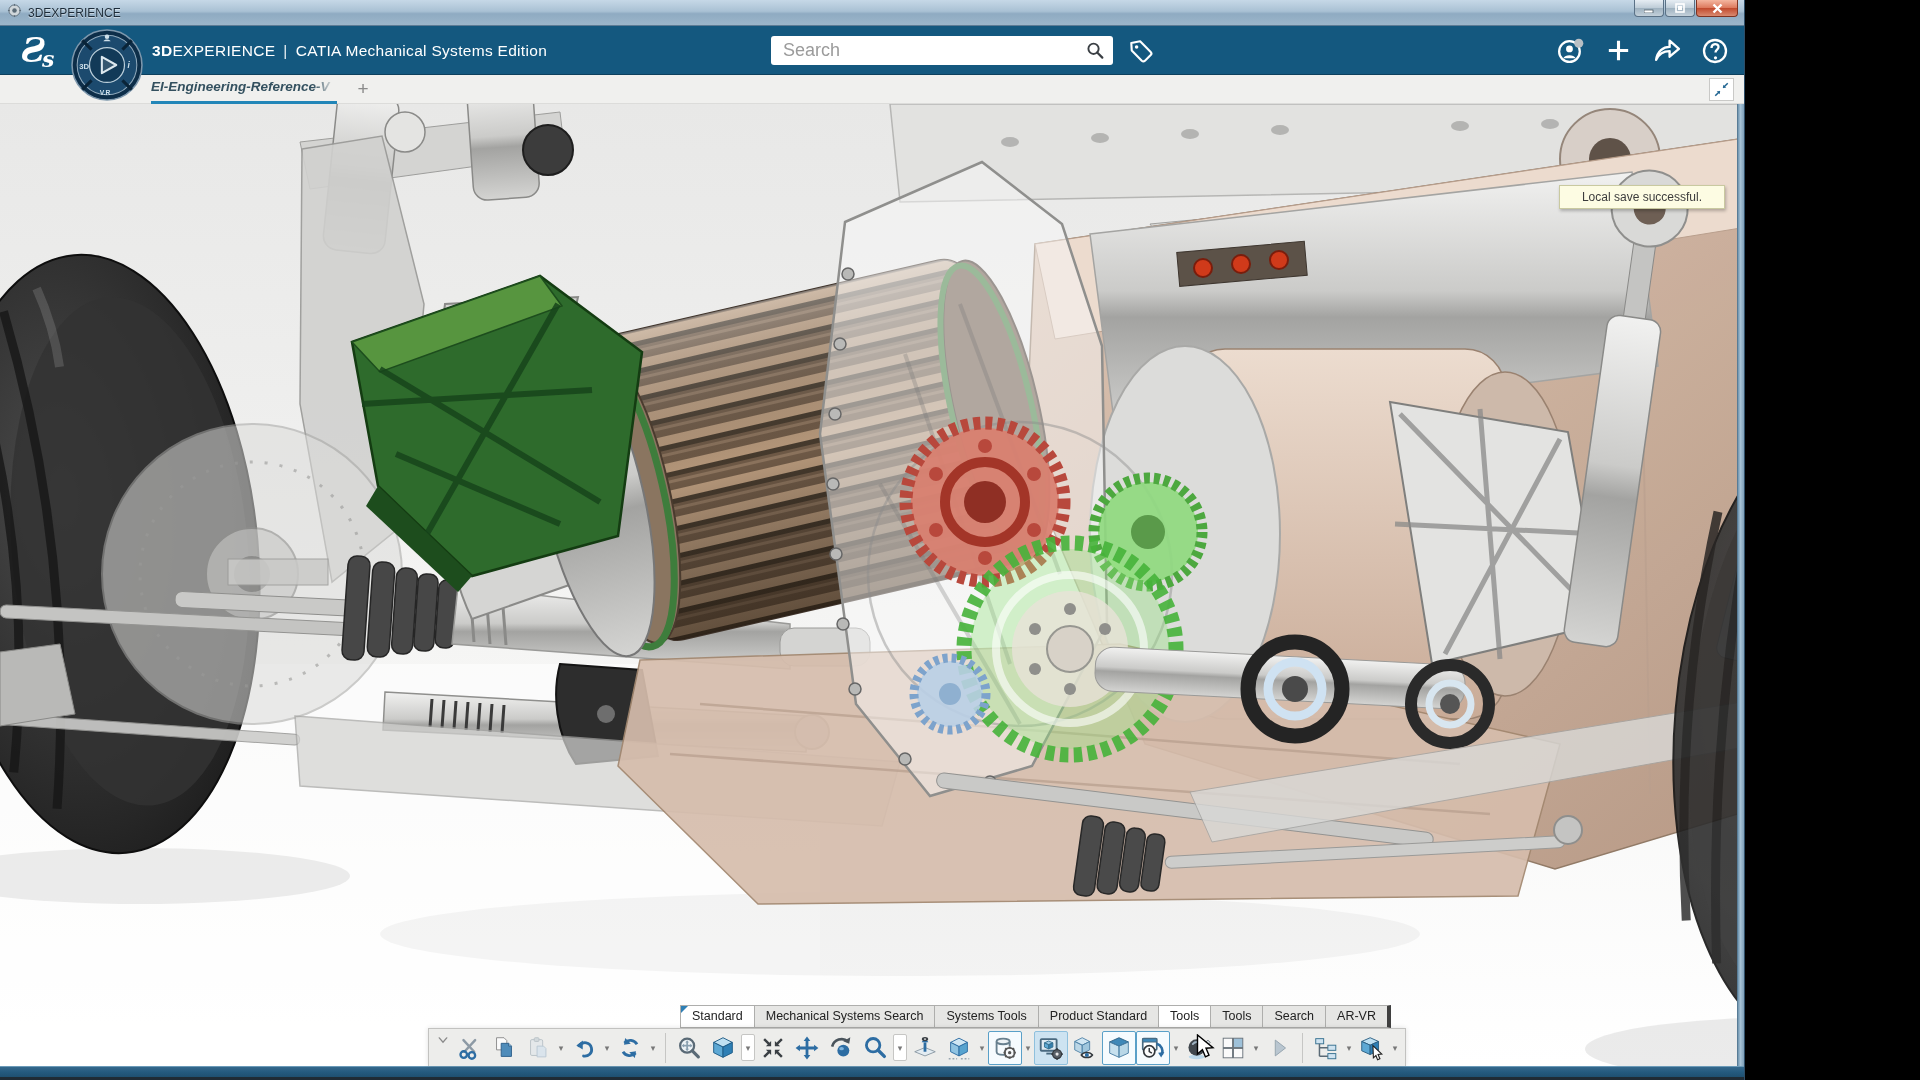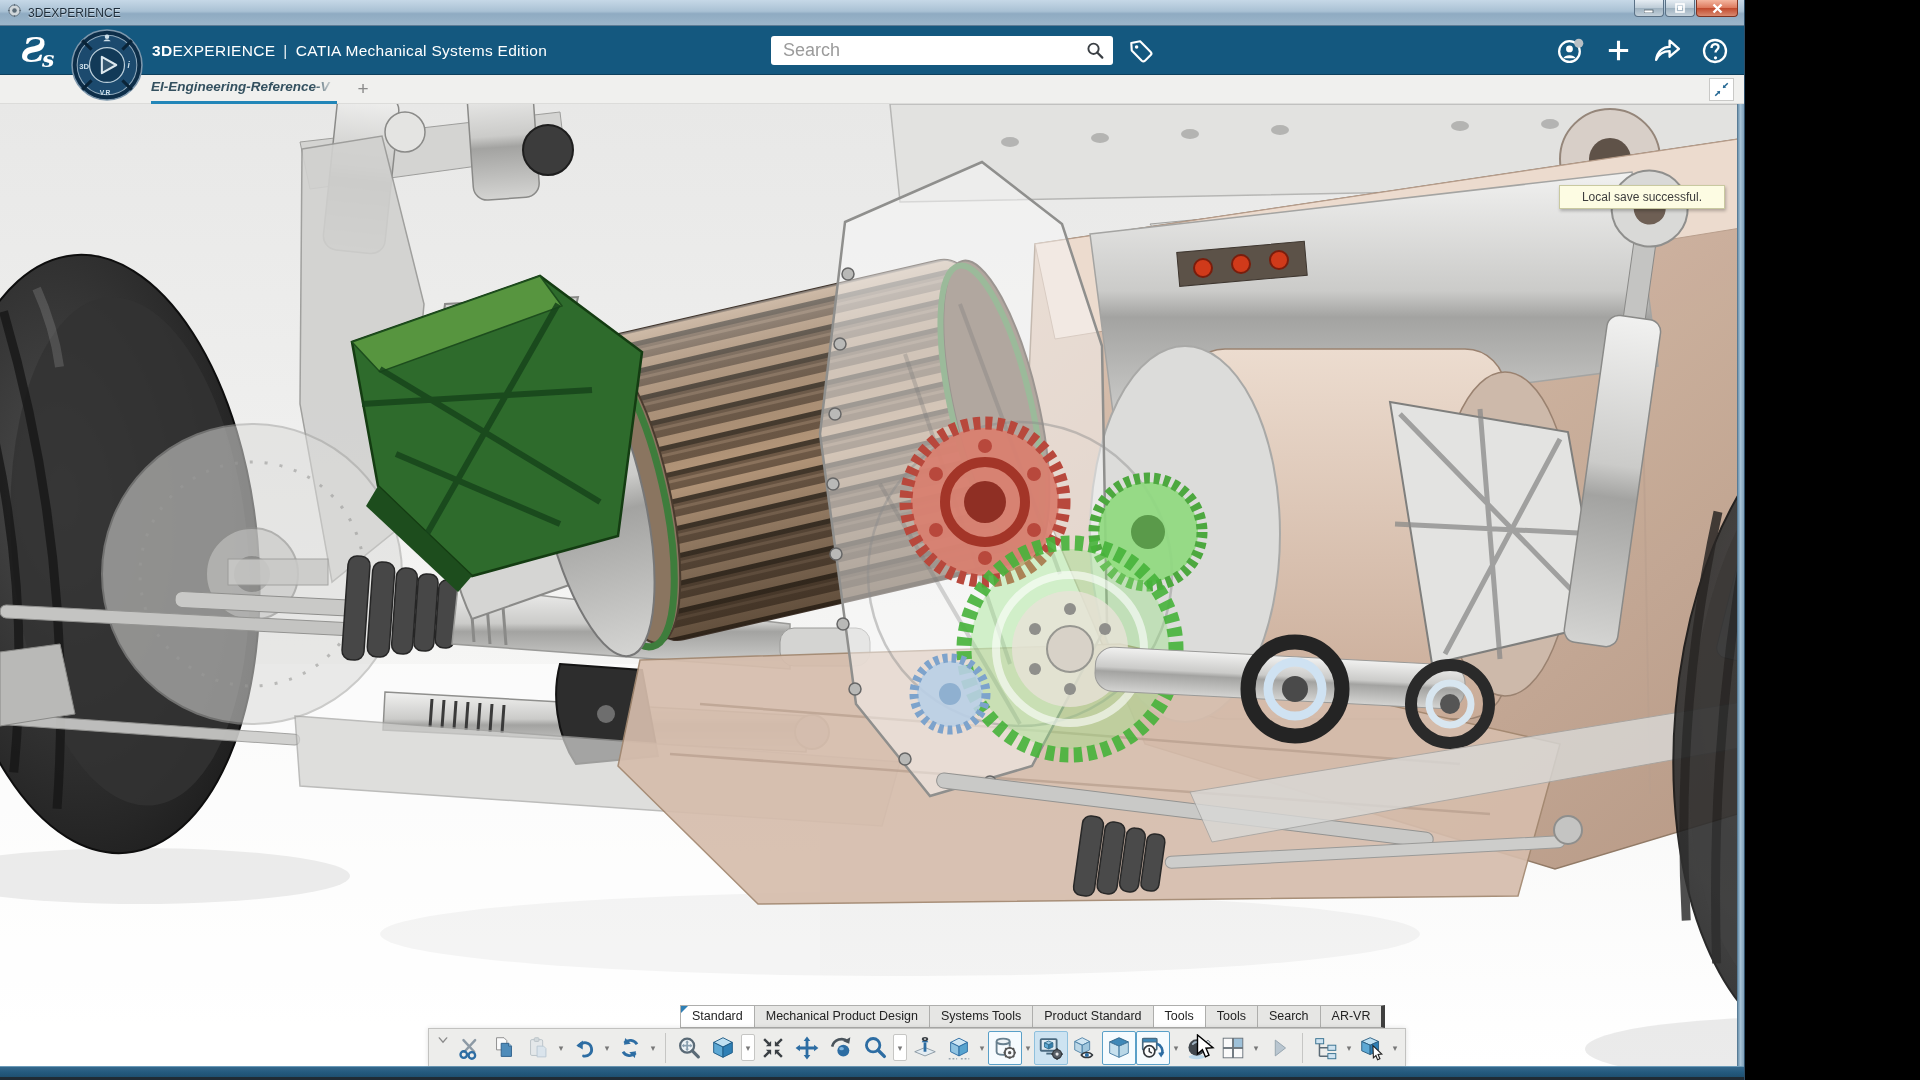--- a/index.html
+++ b/index.html
@@ -469,21 +469,21 @@
       </g>
     </svg>
 
     <div class="notify">Local save successful.</div>
   </div>
 
   <div class="edge-right"></div>
 
   <div class="ribbon">
       <div class="rtab active fold">Standard</div>
-      <div class="rtab">Mechanical Product Design</div>
+      <div class="rtab">Mechanical Systems Search</div>
       <div class="rtab">Systems Tools</div>
       <div class="rtab">Product Standard</div>
       <div class="rtab active">Tools</div>
       <div class="rtab">Tools</div>
       <div class="rtab">Search</div>
       <div class="rtab">AR-VR</div>
     </div>
   <div class="toolbar">
       <div class="tbtn small">
         <svg viewBox="0 0 30 30">

